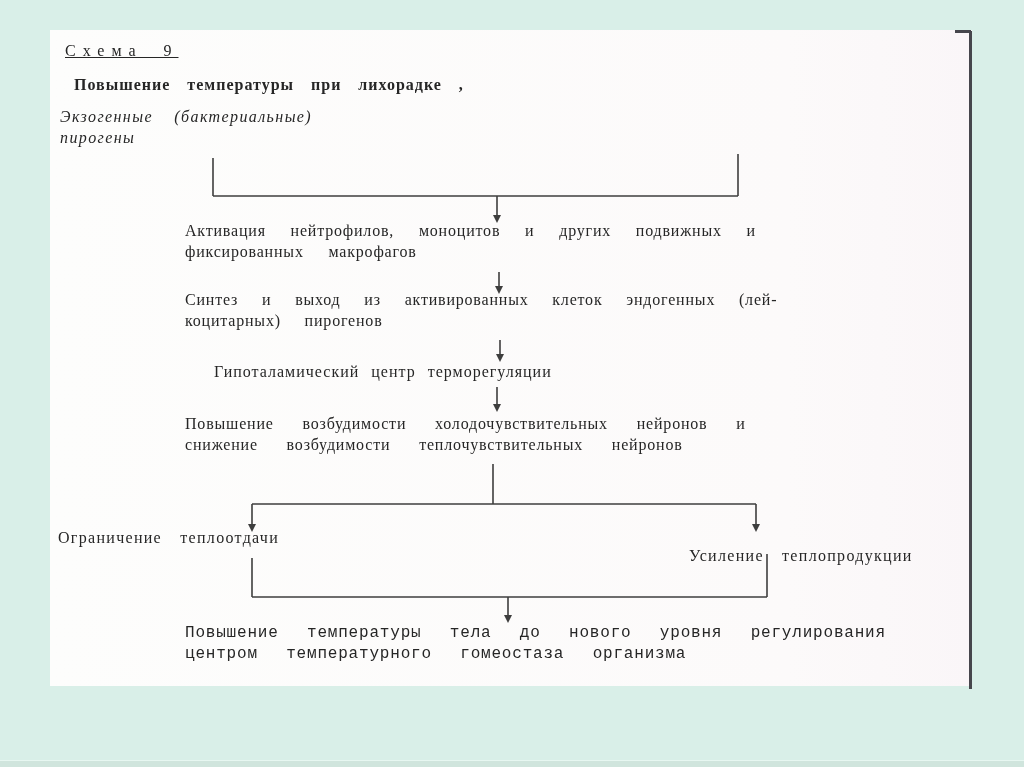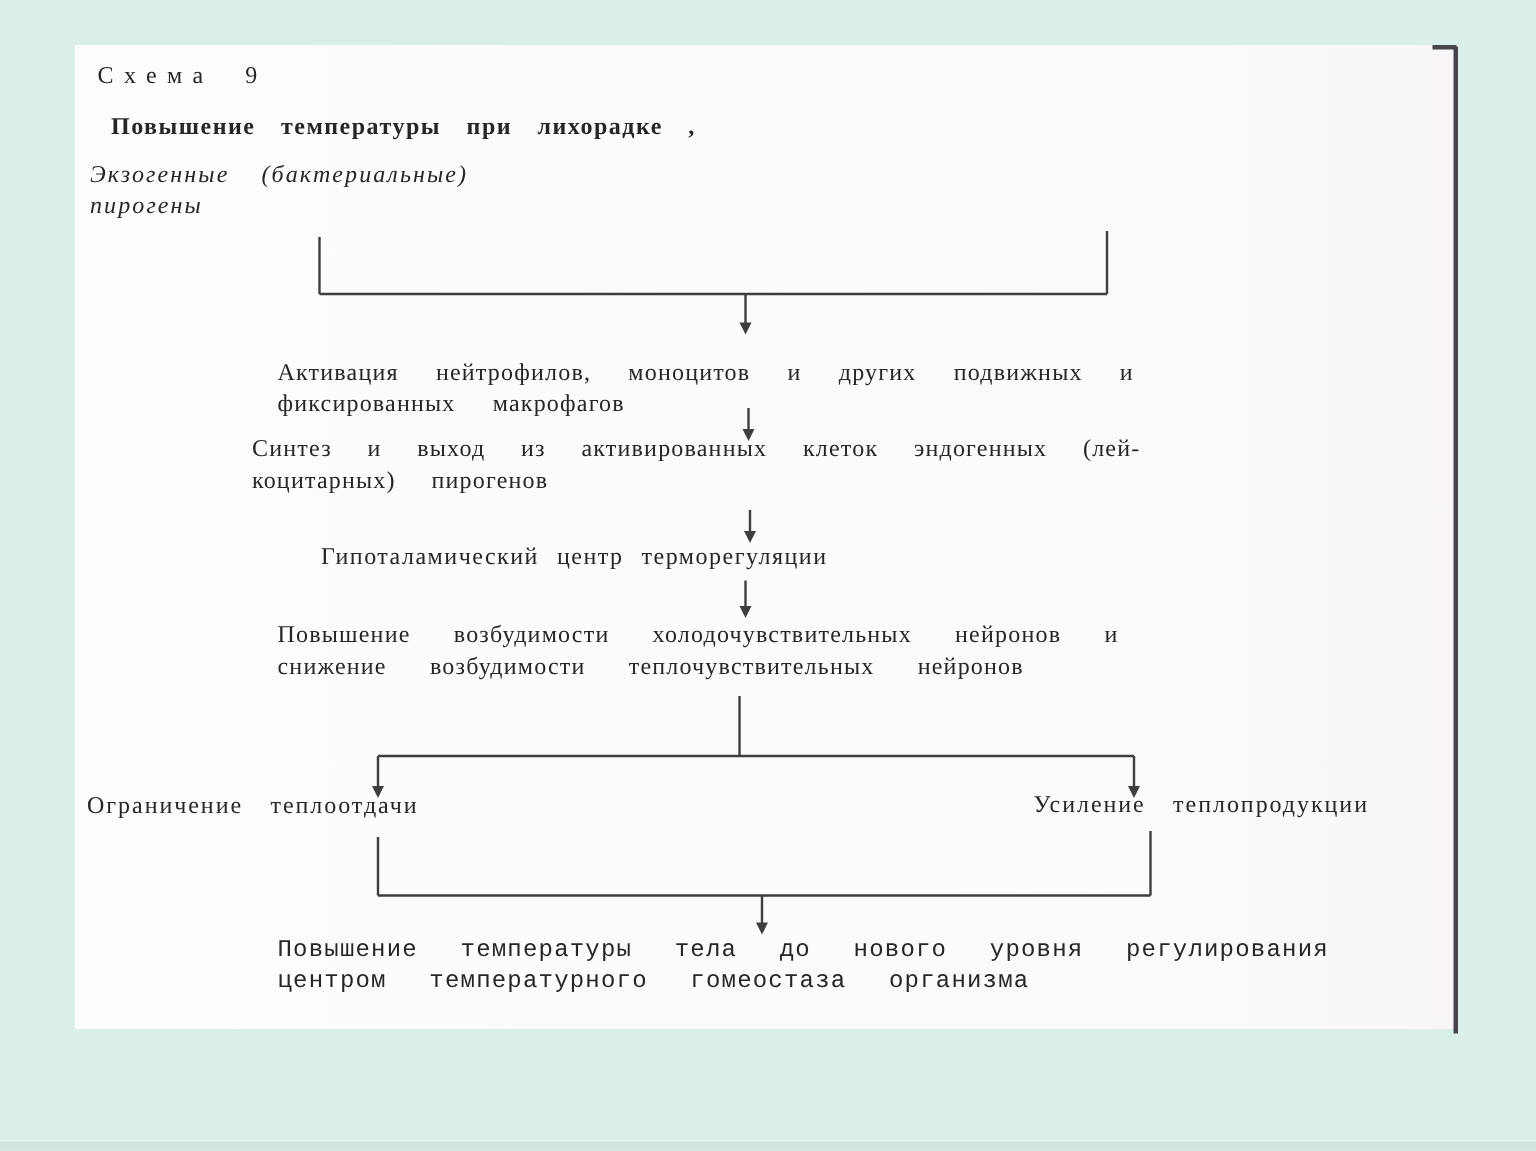--- a/index.html
+++ b/index.html
@@ -57,20 +57,21 @@
     line-height: 21px;
     white-space: pre;
     letter-spacing: 0.8px;
   }
   #schema-label {
     left: 15px;
     top: 10px;
     letter-spacing: 7px;
     word-spacing: 10px;
     font-size: 16px;
+    text-decoration: underline;
   }
   #title {
     left: 24px;
     top: 44px;
     font-weight: bold;
     letter-spacing: 1px;
     word-spacing: 12px;
   }
   #node-exogenous {
     left: 10px;
@@ -80,25 +81,25 @@
     font-style: italic;
   }
   #node-aseptic {
     left: 582px;
     top: 74px;
     letter-spacing: 1.2px;
     word-spacing: 16px;
   }
   #node-activation {
     left: 135px;
-    top: 208px;
+    top: 190px;
     word-spacing: 20px;
   }
   #node-synthesis {
-    left: 118px;
+    left: 135px;
     top: 259px;
     word-spacing: 19px;
   }
   #node-hypothalamus {
     left: 135px;
     top: 331px;
     letter-spacing: 1px;
     word-spacing: 7px;
     margin-left: 29px;
   }
@@ -108,21 +109,21 @@
     word-spacing: 24px;
   }
   #node-heat-loss {
     left: 8px;
     top: 497px;
     letter-spacing: 1.3px;
     word-spacing: 13px;
   }
   #node-heat-production {
     left: 639px;
-    top: 496px;
+    top: 515px;
     letter-spacing: 1.3px;
     word-spacing: 13px;
     text-align: center;
   }
   #node-new-level {
     left: 135px;
     top: 593px;
     word-spacing: 18px;
     font-family: Liberation Mono, monospace;
   }

